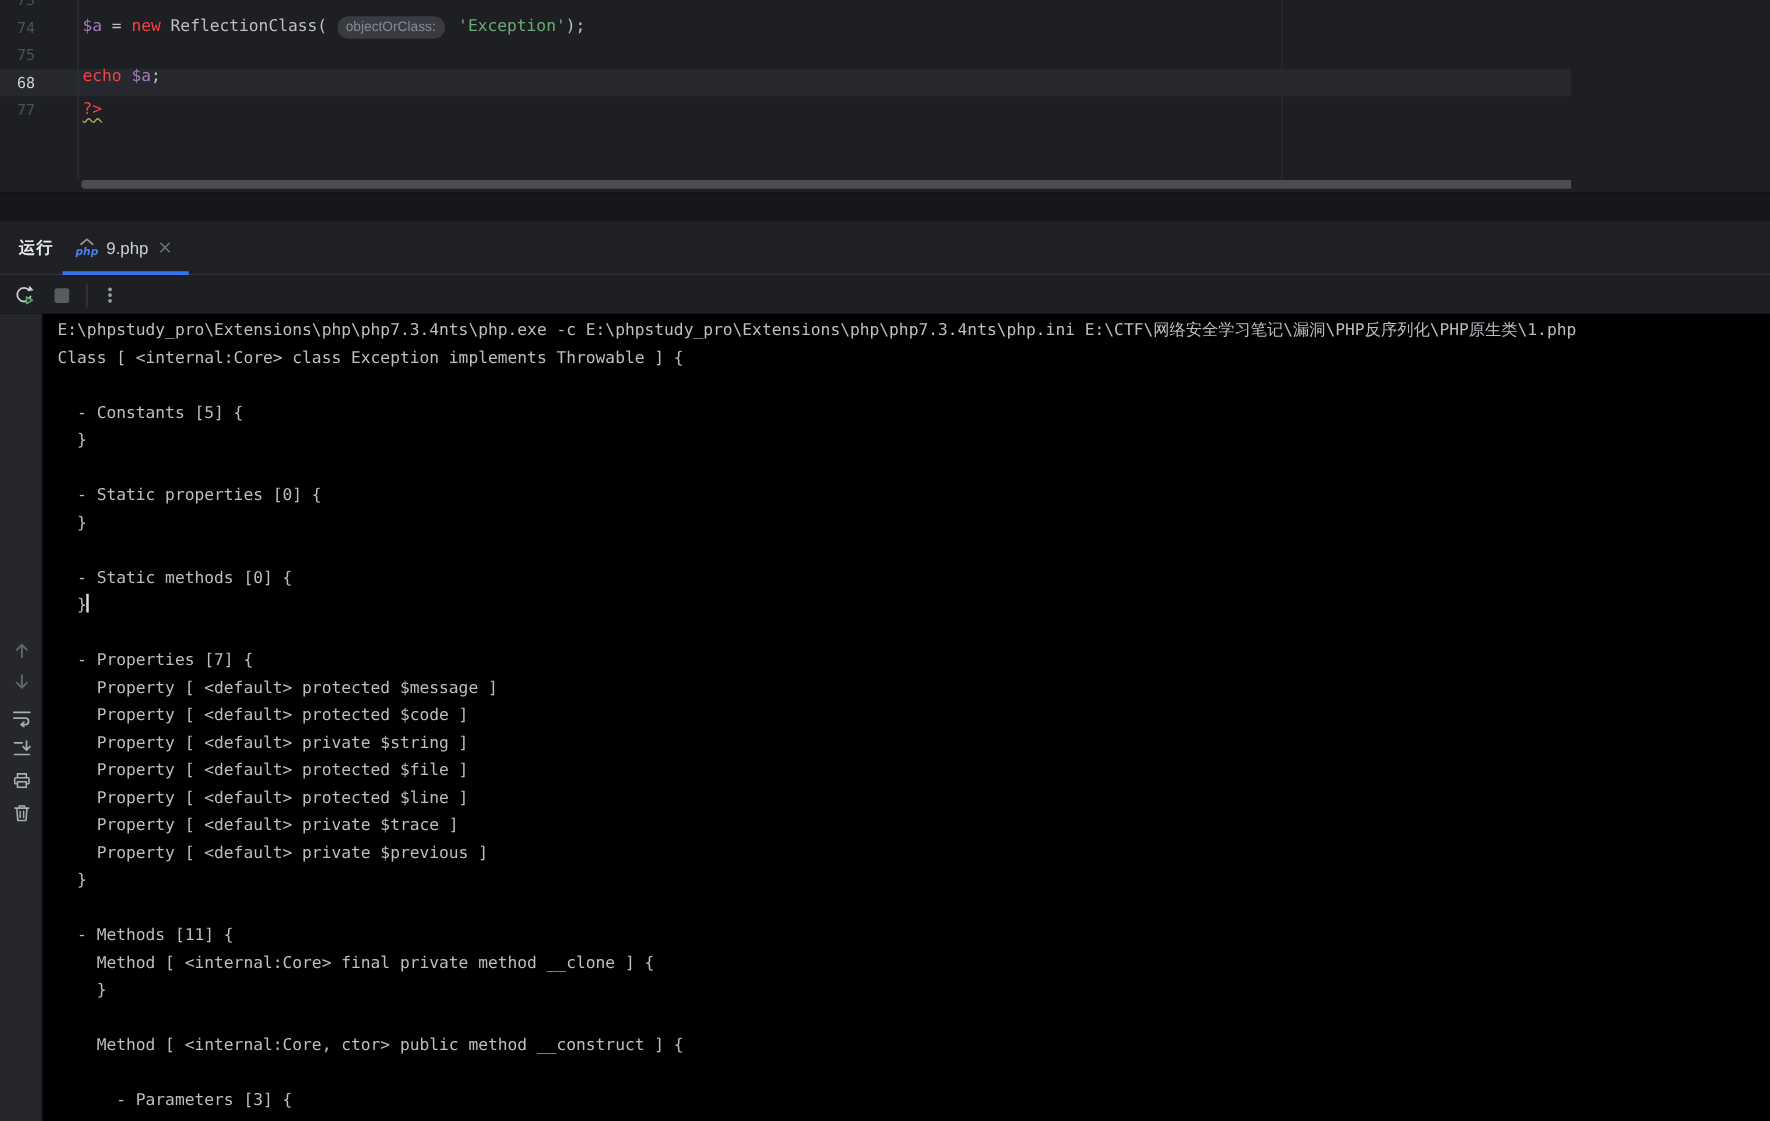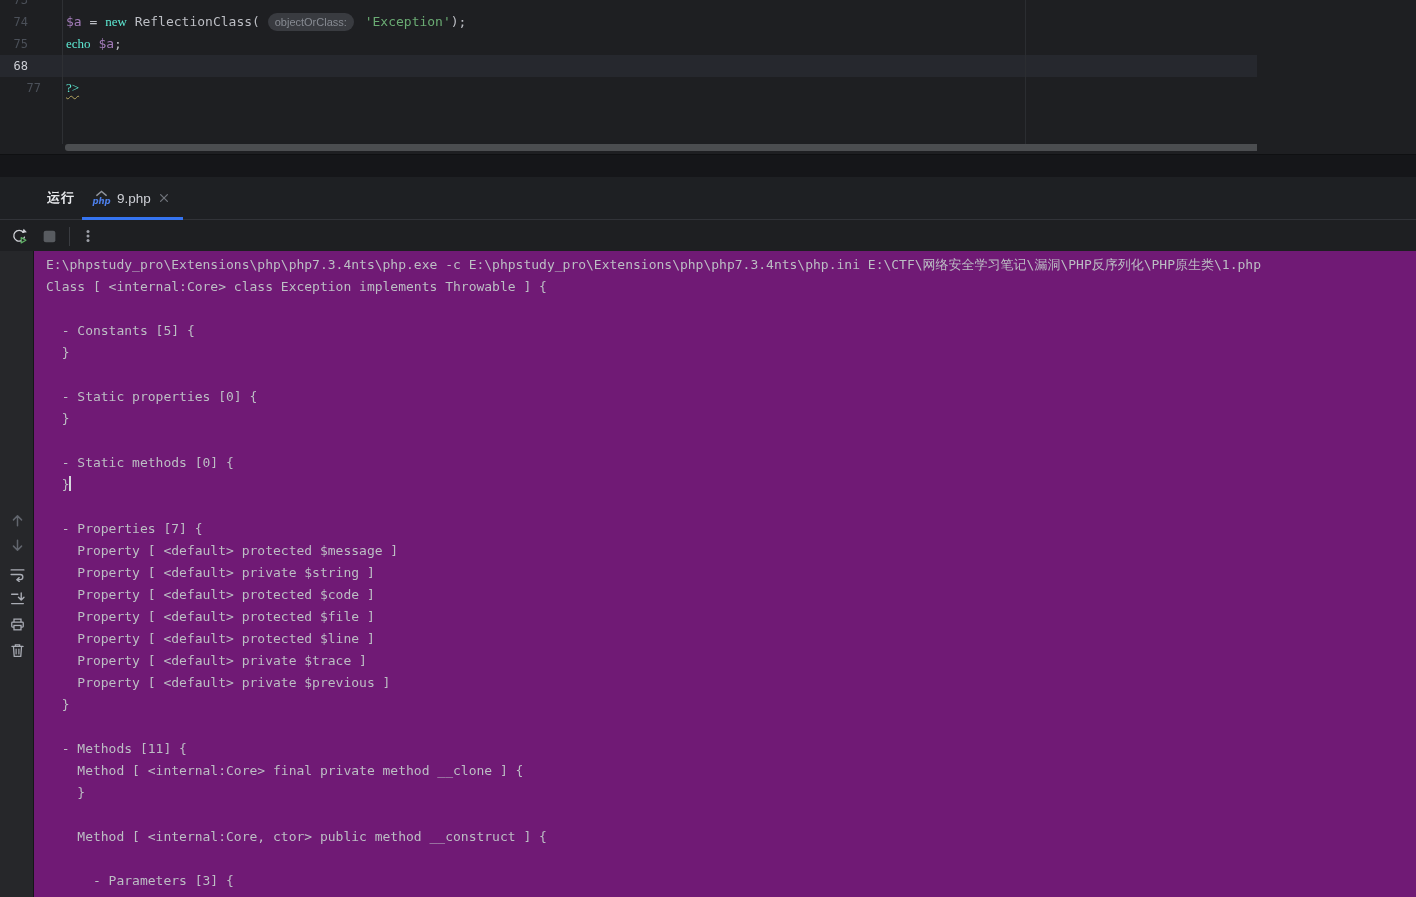--- a/index.html
+++ b/index.html
@@ -10,75 +10,75 @@
   #editor { position:absolute; left:0; top:0; width:1257px; height:154px; background:#1E1F22; overflow:hidden; }
   #current-line-band { position:absolute; left:0; right:0; top:55px; height:22px; background:#26282E; }
   #gutter-sep { position:absolute; left:62px; top:0; width:1px; height:144px; background:#2E3034; }
   #guide-line { position:absolute; left:1025px; top:0; width:1px; height:144px; background:#2B2D31; }
   .gutter-num { position:absolute; left:0; width:28px; height:22px; line-height:22px; text-align:right;
                 font-family:"DejaVu Sans Mono", monospace; font-size:12px; color:#4B5059; }
   .gutter-num.cur { color:#CED0D6; }
   .code-row { position:absolute; left:66px; height:22px; line-height:22px; white-space:pre;
               font-family:"DejaVu Sans Mono", monospace; font-size:13px; color:#BCBEC4; }
   .tk-plain { color:#BCBEC4; }
-  .tk-kw    { color:#5eead4;font-family:Liberation Serif, serif; }
+  .tk-kw    { color:#ef4444; }
   .tk-var   { color:#A27BB8; }
   .tk-str   { color:#6AAB73; }
   .tk-warn  { text-decoration:underline wavy #B3A45F; text-decoration-thickness:1px; text-underline-offset:3px; }
   .tk-hint  { background:#393B40; color:#868A91; border-radius:9px; padding:3px 7px; font-size:11px;
               font-family:"Liberation Sans", sans-serif; margin-right:3px; }
   #editor-hscroll { position:absolute; left:65px; right:0; top:144px; height:7px; background:#4B4D50; border-radius:3px 0 0 3px; }
 
   
   #splitter { position:absolute; left:0; top:154px; width:1416px; height:23px; background:#151619; border-top:1px solid #0F1012; }
 
   
   #run-header { position:absolute; left:0; top:177px; width:1416px; height:43px; background:#1E2023;
-                border-bottom:1px solid #313338; display:flex; align-items:center;padding-left:32px; }
+                border-bottom:1px solid #313338; display:flex; align-items:center; }
   #run-title { margin-left:15px; font-size:13px; font-weight:bold; color:#E8EAED; letter-spacing:1px; }
   #run-tab { position:relative; height:100%; margin-left:7px; padding:0 12px 0 10px; display:flex; align-items:center; gap:6px; cursor:default; }
   #run-tab .tab-label { font-size:13.5px; color:#CED0D6; }
   #tab-underline { position:absolute; left:0; right:0; bottom:-1px; height:3px; background:#3574F0; }
   .icon-btn { background:none; border:none; padding:0; display:flex; align-items:center; justify-content:center; cursor:pointer; }
 
   
   #run-toolbar { position:absolute; left:0; top:221px; width:1416px; height:30px; background:#1E1F22;
                  display:flex; align-items:center; }
   #rerun-btn { margin-left:8px; width:22px; height:22px; }
   #stop-btn  { margin-left:8px; width:22px; height:22px; }
   .tb-sep { width:1px; height:19px; background:#3A3C41; margin-left:9px; }
   #more-btn { margin-left:7px; width:22px; height:22px; }
 
   
-  #console { position:absolute; left:0; top:251px; width:1416px; bottom:0; background:#701a75; }
+  #console { position:absolute; left:0; top:251px; width:1416px; bottom:0; background:#000000; }
   #console-strip { position:absolute; left:0; top:0; bottom:0; width:34px; background:#26272A; border-right:1px solid #141517; }
   .strip-btn { position:absolute; left:9px; width:17px; height:17px; }
   #console-out { position:absolute; left:35px; top:0; right:0; bottom:0; padding:3px 0 0 11px; overflow:hidden; }
   .console-line { height:22px; line-height:22px; white-space:pre;
                   font-family:"DejaVu Sans Mono", monospace; font-size:13px; color:#BCBEC4; }
   .caret { display:inline-block; width:2px; height:15px; background:#D6D8DD; vertical-align:-2px; margin-left:0px; }
 </style>
 </head>
 <body>
 
 <div id="editor">
   <div id="current-line-band"></div>
   <div id="gutter-sep"></div>
   <div id="guide-line"></div>
   <div id="gutter">
       <div class="gutter-num" style="top: -11px;">73</div>
       <div class="gutter-num" style="top: 11px;">74</div>
       <div class="gutter-num" style="top: 33px;">75</div>
       <div class="gutter-num cur" style="top: 55px;">68</div>
-      <div class="gutter-num" style="top: 77px; margin-left: 13px;">77</div>
+      <div class="gutter-num" style="top: 77px;">77</div>
     </div>
   <div id="code">
       <div class="code-row" style="top: -11px;"></div>
       <div class="code-row" style="top: 11px;"><span class="tk-var">$a</span><span class="tk-plain"> = </span><span class="tk-kw">new</span><span class="tk-plain"> ReflectionClass( </span><span class="tk-hint">objectOrClass:</span><span class="tk-plain"> </span><span class="tk-str">'Exception'</span><span class="tk-plain">);</span></div>
-      <div class="code-row" style="top: 33px;"><span class="tk-kw">echo</span><span class="tk-plain"> </span><span class="tk-var">$a</span><span class="tk-plain">;</span></div>
+      <div class="code-row" style="top: 51px;"><span class="tk-kw">echo</span><span class="tk-plain"> </span><span class="tk-var">$a</span><span class="tk-plain">;</span></div>
       <div class="code-row" style="top: 55px;"></div>
       <div class="code-row" style="top: 77px;"><span class="tk-kw tk-warn">?&gt;</span></div>
     </div>
   <div id="editor-hscroll"></div>
 </div>
 
 <div id="splitter"></div>
 
 <div id="run-header">
   <span id="run-title">运行</span>
@@ -168,22 +168,22 @@
       <div class="console-line">  }</div>
       <div class="console-line"></div>
       <div class="console-line">  - Static properties [0] {</div>
       <div class="console-line">  }</div>
       <div class="console-line"></div>
       <div class="console-line">  - Static methods [0] {</div>
       <div class="console-line">  }<span class="caret"></span></div>
       <div class="console-line"></div>
       <div class="console-line">  - Properties [7] {</div>
       <div class="console-line">    Property [ &lt;default&gt; protected $message ]</div>
+      <div class="console-line">    Property [ &lt;default&gt; protected $code ]</div>
       <div class="console-line">    Property [ &lt;default&gt; private $string ]</div>
-      <div class="console-line">    Property [ &lt;default&gt; protected $code ]</div>
       <div class="console-line">    Property [ &lt;default&gt; protected $file ]</div>
       <div class="console-line">    Property [ &lt;default&gt; protected $line ]</div>
       <div class="console-line">    Property [ &lt;default&gt; private $trace ]</div>
       <div class="console-line">    Property [ &lt;default&gt; private $previous ]</div>
       <div class="console-line">  }</div>
       <div class="console-line"></div>
       <div class="console-line">  - Methods [11] {</div>
       <div class="console-line">    Method [ &lt;internal:Core&gt; final private method __clone ] {</div>
       <div class="console-line">    }</div>
       <div class="console-line"></div>

